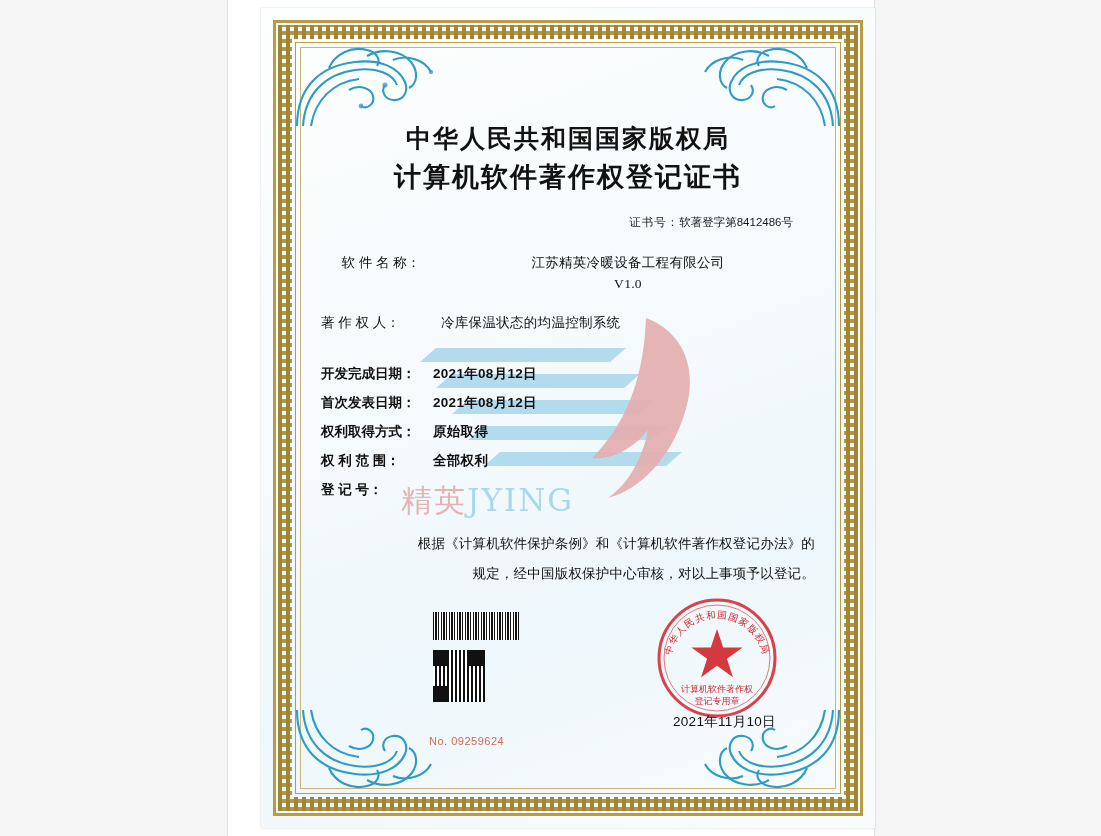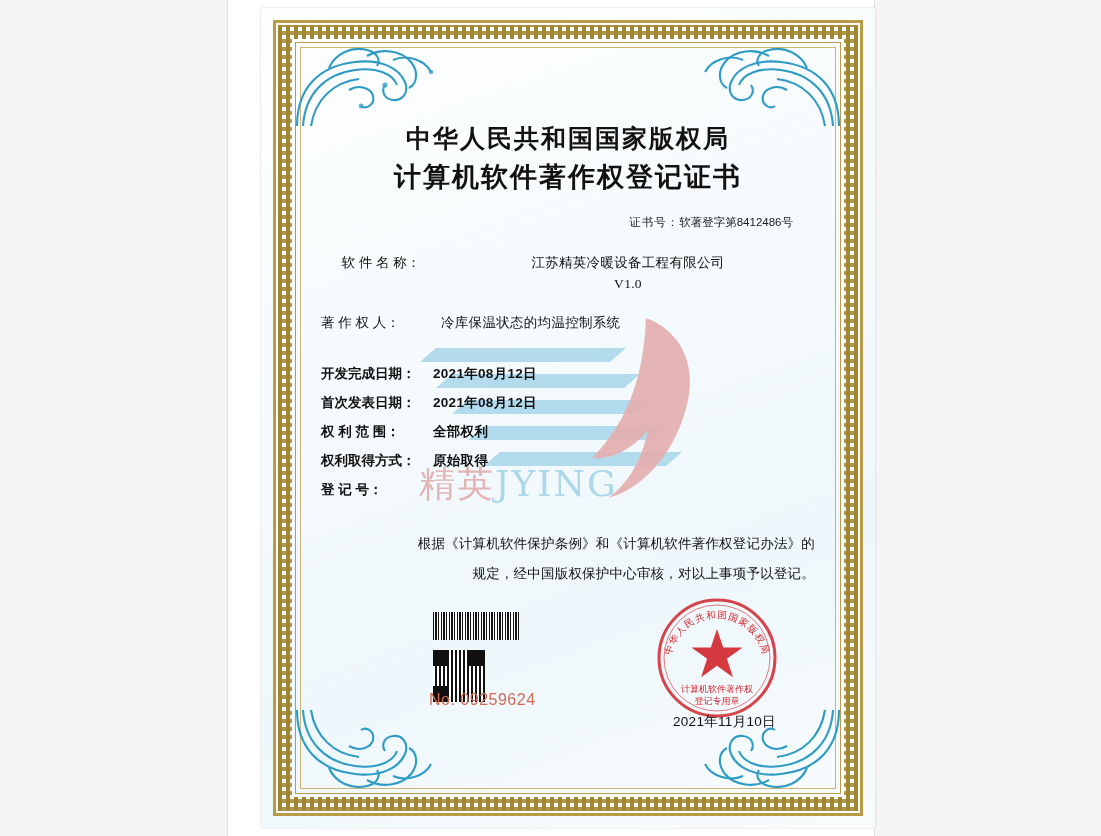--- a/index.html
+++ b/index.html
@@ -122,28 +122,27 @@
     text-align:right;
   }
   .para .indent{display:block;text-indent:28px;}
 
   
   .watermark{
     position:absolute;left:135px;top:300px;width:360px;height:220px;
     pointer-events:none;opacity:.85;
   }
   .wm-text{
-    position:absolute;left:140px;top:452px;
+    position:absolute;left:140px;top:472px;
     font-family:"DejaVu Serif", serif;
-    font-size:36px;
+    font-size:31px;
     color:#9fd2e8;
     letter-spacing:2px;
     opacity:.85;
     pointer-events:none;
-    margin-left:18px;
   }
   .wm-text .cn{color:#e0a8a8;}
 
   
   .barcode{
     position:absolute;left:112px;top:544px;
     width:86px;height:28px;
     background:repeating-linear-gradient(90deg,#111 0px,#111 1px,#fff 1px,#fff 2px,#111 2px,#111 4px,#fff 4px,#fff 5px,#111 5px,#111 6px,#fff 6px,#fff 8px);
   }
   .qr{
@@ -156,22 +155,22 @@
       linear-gradient(#fff,#fff) 40px 4px/8px 8px no-repeat,
       linear-gradient(#111,#111) 42px 6px/4px 4px no-repeat,
       linear-gradient(#111,#111) 0 36px/16px 16px no-repeat,
       linear-gradient(#fff,#fff) 4px 40px/8px 8px no-repeat,
       linear-gradient(#111,#111) 6px 42px/4px 4px no-repeat,
       repeating-linear-gradient(90deg,#111 0 2px,#fff 2px 4px) 18px 18px/16px 16px,
       repeating-linear-gradient(0deg,#111 0 2px,#fff 2px 4px) 20px 2px/10px 14px,
       #fff;
   }
   .doc-no{
-    position:absolute;left:108px;top:623px;
-    font-size:16px;color:#d06a55;letter-spacing:.5px;
+    position:absolute;left:108px;top:667px;
+    font-size:11px;color:#d06a55;letter-spacing:.5px;
   }
   .doc-no .pre{color:#d06a55;}
 
   
   .seal{position:absolute;left:333px;top:527px;width:126px;height:126px;}
   .seal-date{
     position:absolute;left:352px;top:645px;
     font-size:13.5px;color:#101010;letter-spacing:.3px;
   }
 </style>
@@ -285,27 +284,27 @@
         <div class="label">开发完成日期：</div>
         <div class="value">2021年08月12日</div>
       </div>
 
       <div class="field tight">
         <div class="label">首次发表日期：</div>
         <div class="value">2021年08月12日</div>
       </div>
 
       <div class="field tight">
+        <div class="label">权利取得方式：</div>
+        <div class="value">原始取得</div>
+      </div>
+
+      <div class="field tight">
         <div class="label">权 利 范 围：</div>
         <div class="value">全部权利</div>
-      </div>
-
-      <div class="field tight">
-        <div class="label">权利取得方式：</div>
-        <div class="value">原始取得</div>
       </div>
 
       <div class="field tight">
         <div class="label">登 记 号：</div>
       </div>
 
       <div class="para">
         <span class="indent">根据《计算机软件保护条例》和《计算机软件著作权登记办法》的</span>
         <span>规定，经中国版权保护中心审核，对以上事项予以登记。</span>
       </div>

